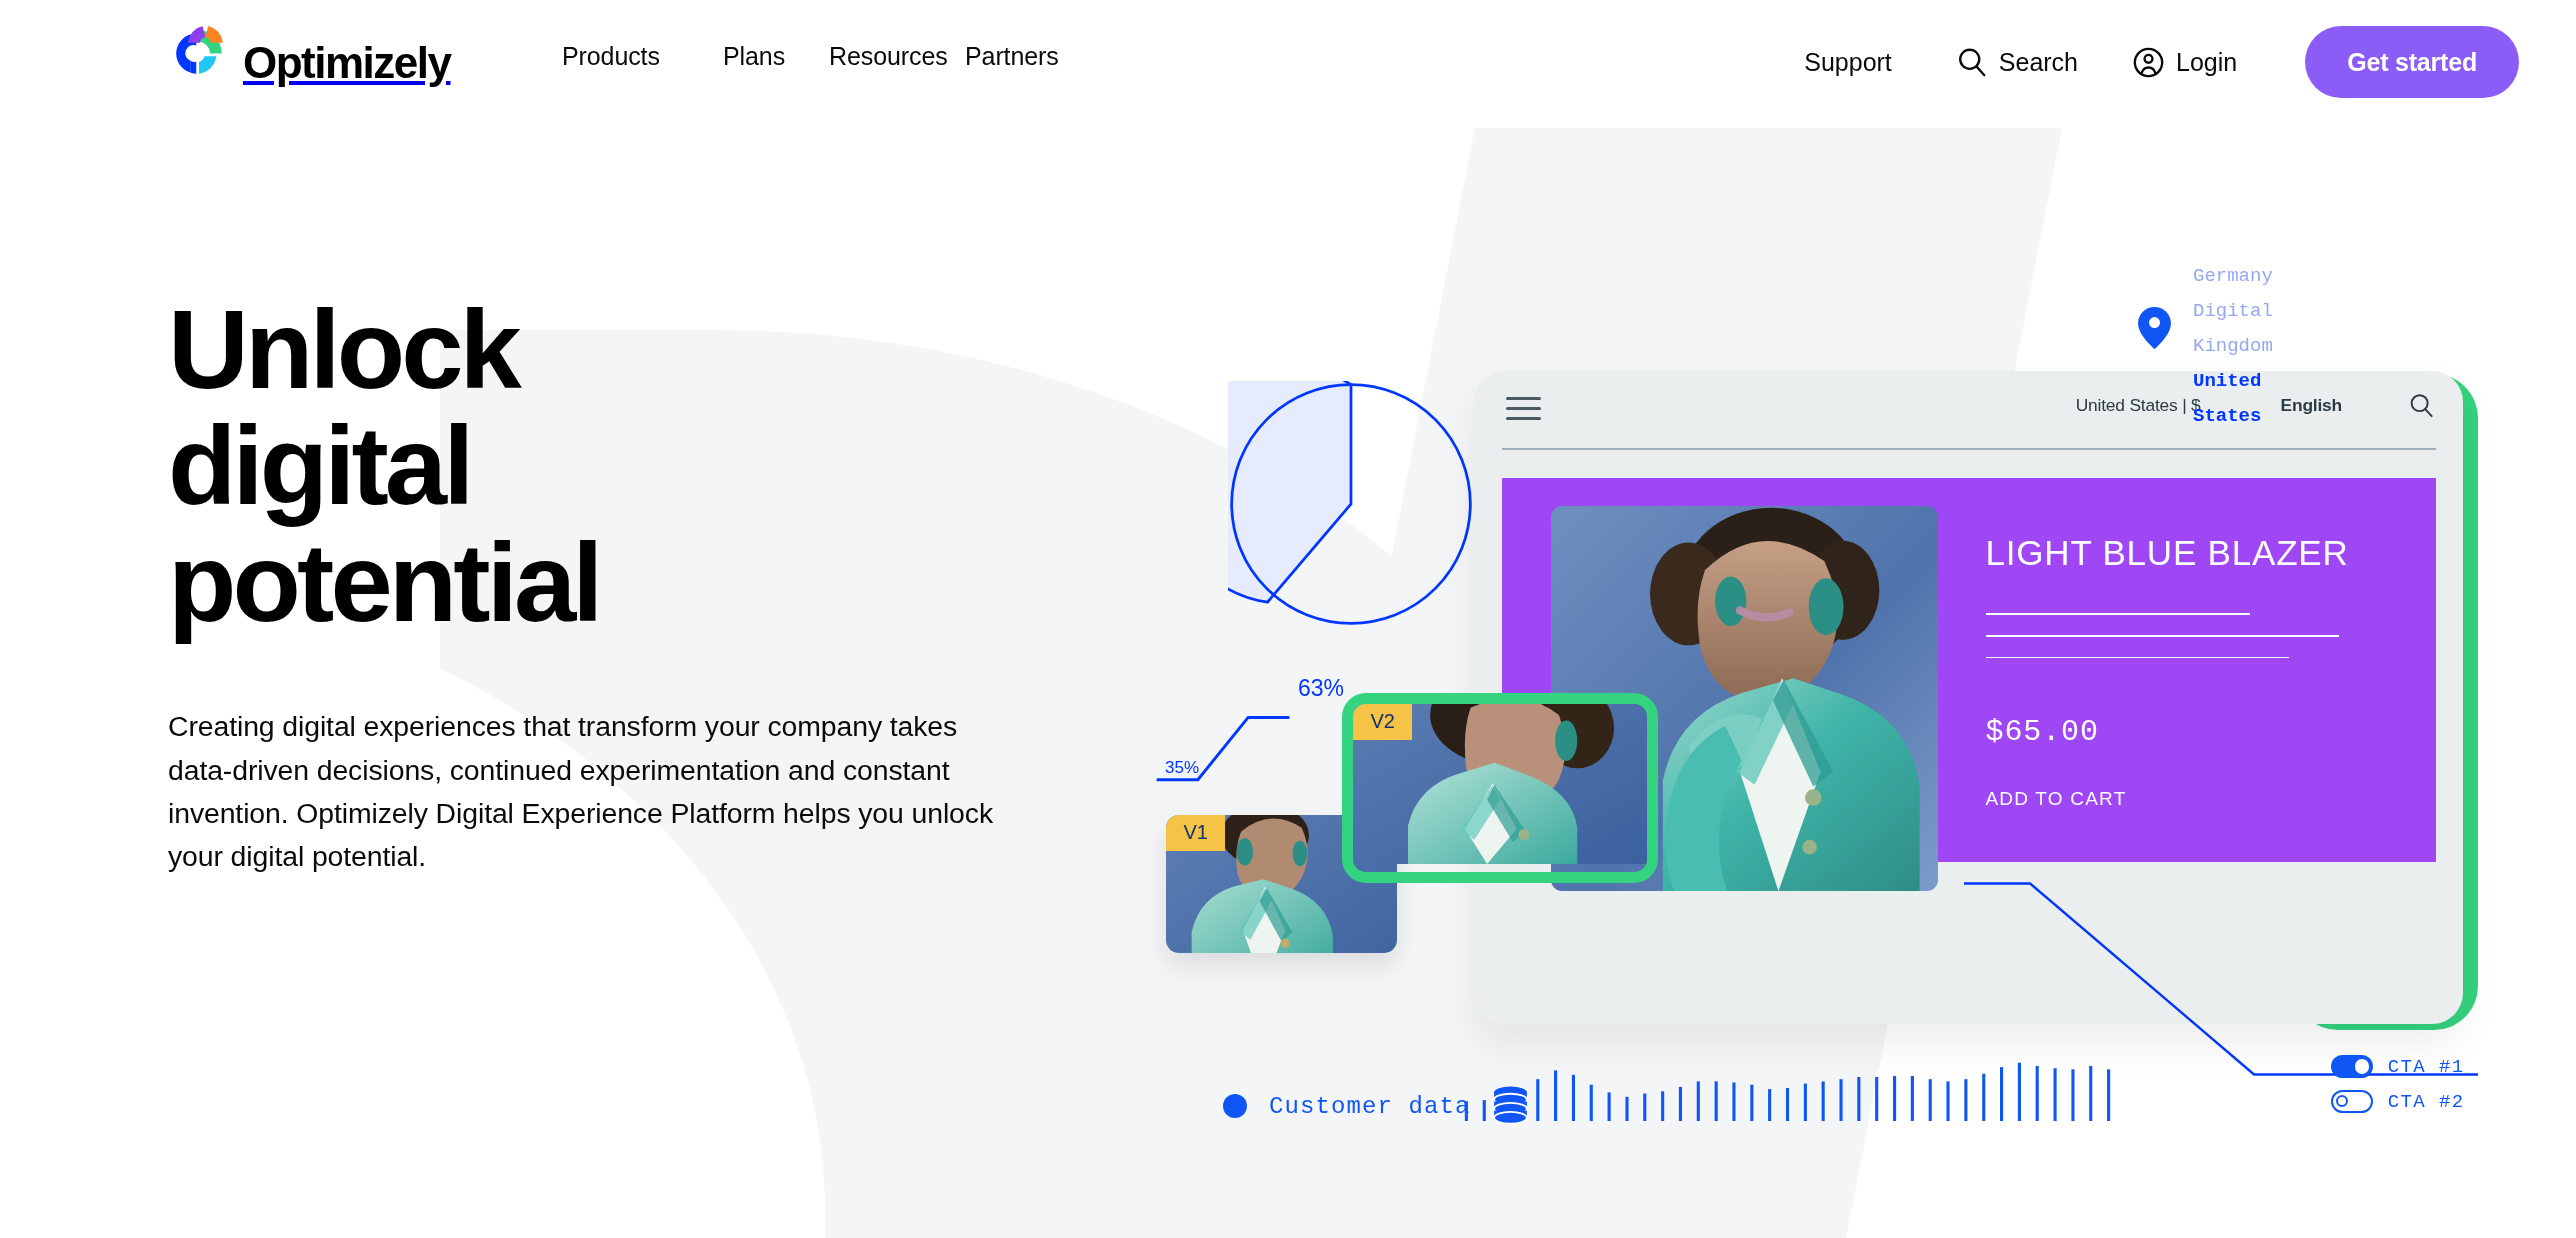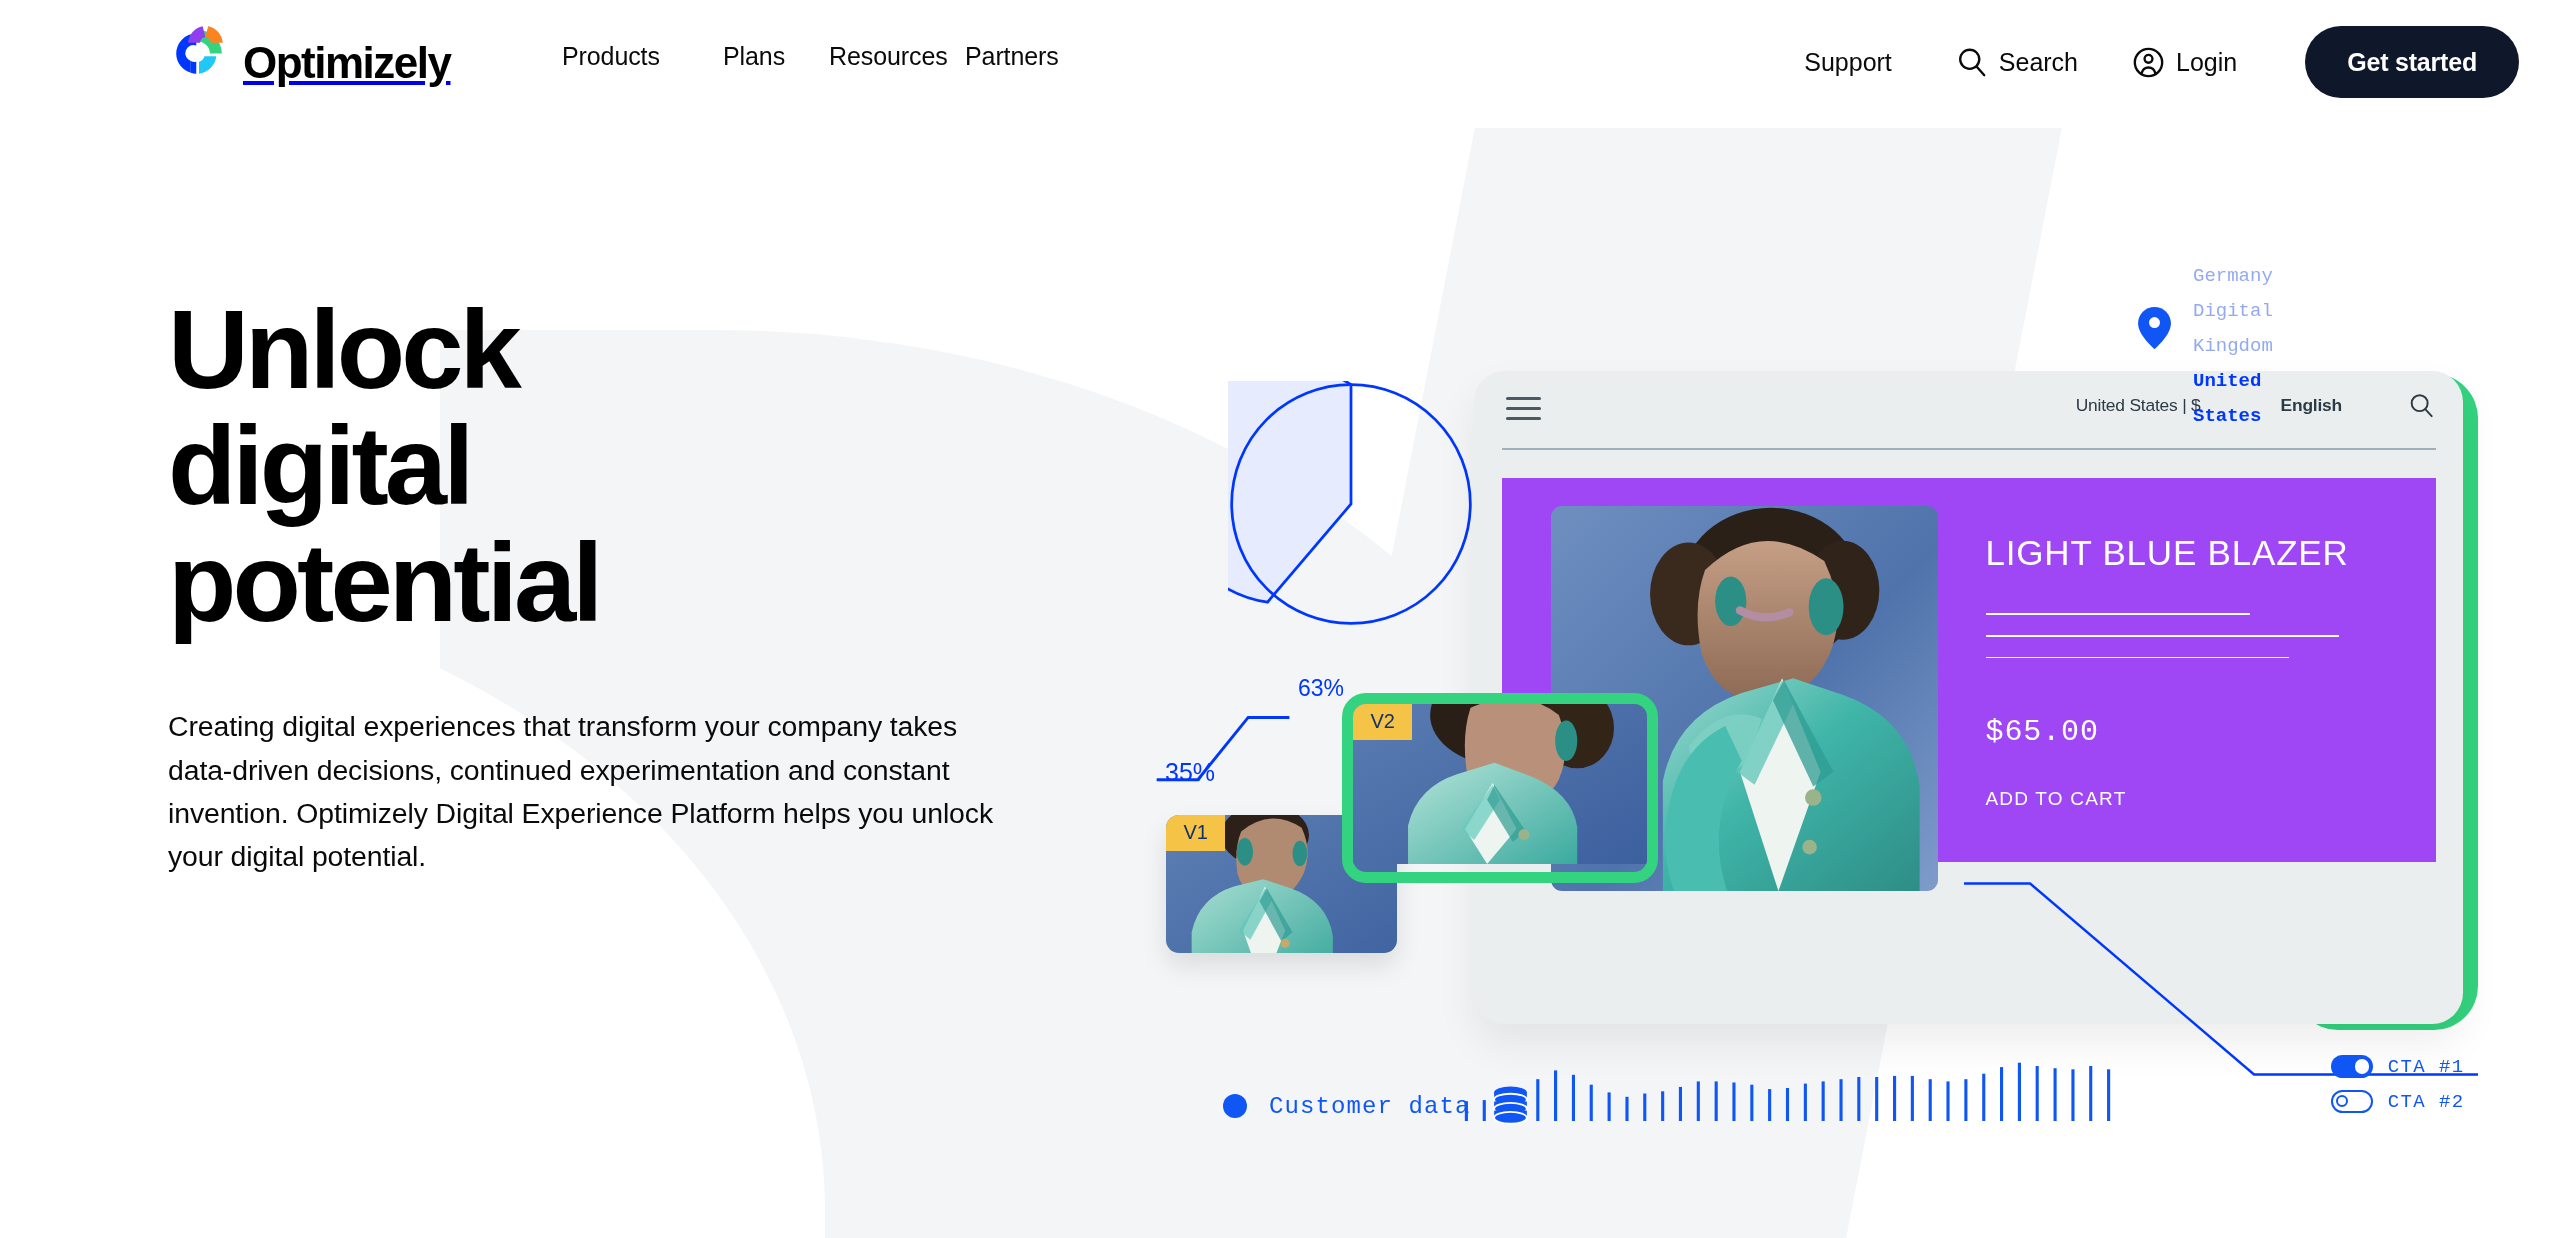--- a/index.html
+++ b/index.html
@@ -66,21 +66,21 @@
   .hr-link {
     font-size:25px; color:#0a0a0a; text-decoration:none; font-weight:500;
     display:flex; align-items:center; gap:12px; height:84px;
   }
   .hr-support { margin-right:49px; }
   .hr-search { margin-right:39px; }
   .hr-login { margin-right:52px; }
   .icon-search-h { width:30px; height:30px; flex:none; }
   .icon-user-h { width:31px; height:31px; flex:none; }
   .btn-getstarted {
-    background:#0f172a; color:#fff; font-size:25px; font-weight:bold;
+    background:#8b5cf6; color:#fff; font-size:25px; font-weight:bold;
     border:none; border-radius:44px; padding:0 42px; height:72px;
     line-height:72px; cursor:pointer; letter-spacing:-0.2px;
     font-family:"Liberation Sans", sans-serif;
   }
 
   
   .hero-text { position:absolute; left:168px; top:292px; z-index:20; width:872px; }
   .hero-title {
     font-size:112px; font-weight:bold; color:#000; line-height:1.04;
     letter-spacing:-3.9px;
@@ -178,21 +178,21 @@
   .v-badge {
     position:absolute; left:0; top:0; background:#f5c346; color:#15306b;
     font-size:20px; font-weight:500; padding:6.4px 17.4px; z-index:5;
     font-family:"Liberation Sans", sans-serif;
   }
   .v2-badge { left:0; top:0; border-radius:0; }
 
   
   .lbl-35 {
     position:absolute; left:1165px; top:758px; color:#0037ff;
-    font-size:25px; font-family:"Liberation Sans", sans-serif; z-index:22;
+    font-size:17px; font-family:"Liberation Sans", sans-serif; z-index:22;
   }
   .lbl-63 {
     position:absolute; left:1298px; top:675px; color:#0037ff;
     font-size:23px; font-family:"Liberation Sans", sans-serif; z-index:22;
   }
 
   
   .cust-row {
     position:absolute; left:1223px; top:1086px;
     display:flex; align-items:center; z-index:30;

